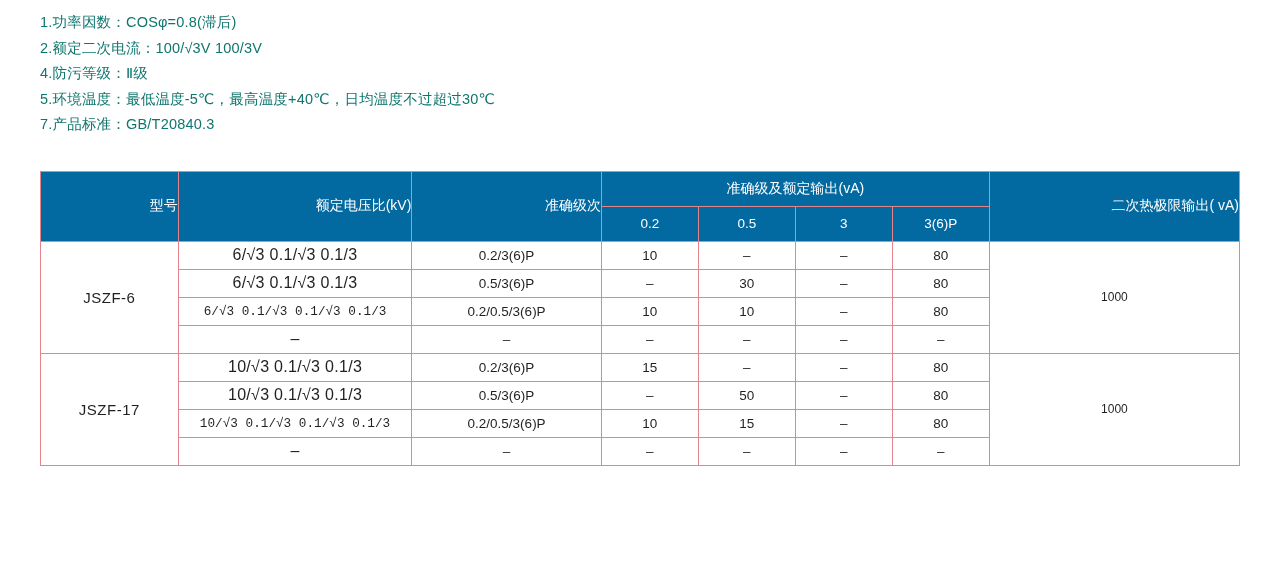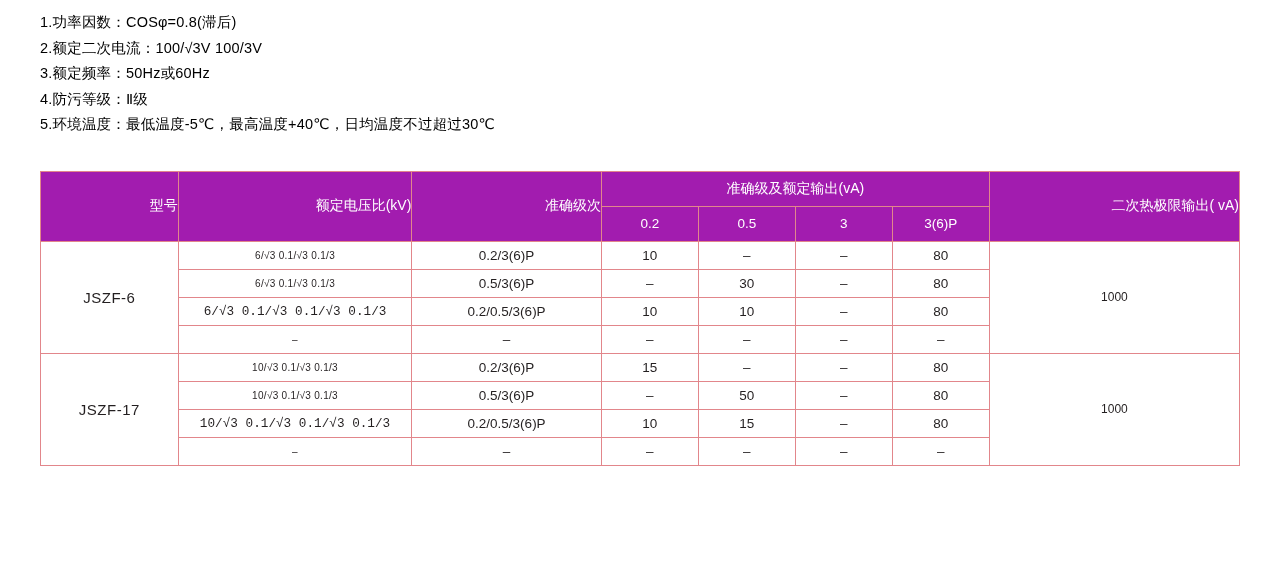--- a/index.html
+++ b/index.html
@@ -22,21 +22,21 @@
     padding: 10px 0 0 40px;
   }
   .spec-list {
     margin: 0;
     padding: 0;
     list-style: none;
   }
   .spec-list li {
     font-size: 14.5px;
     line-height: 25.5px;
-    color: #000000;
+    color: #0f766e;
     white-space: nowrap;
     letter-spacing: 0.2px;
   }
   .table-wrap {
     margin-top: 33px;
     width: 1200px;
   }
   table.spec-table {
     border-collapse: collapse;
     table-layout: fixed;
@@ -46,21 +46,21 @@
   }
   table.spec-table th,
   table.spec-table td {
     border: 1px solid #e2868b;
     text-align: center;
     vertical-align: middle;
     padding: 0;
     font-weight: normal;
   }
   thead th {
-    background: #a21caf;
+    background: #0369a1;
     color: #ffffff;
     font-size: 14px;
     height: 34px;
   }
   thead th.tall {
     height: 68px;
     text-align: right;
   }
   thead th.sub {
     height: 34px;
@@ -71,21 +71,21 @@
     height: 27px;
     background: #ffffff;
     font-size: 13.5px;
     color: #231f20;
   }
   tbody td.model {
     font-size: 15px;
     letter-spacing: 0.5px;
   }
   tbody td.ratio {
-    font-size: 10px;
+    font-size: 16px;
     letter-spacing: 0.3px;
   }
   tbody td.ratio-long {
     font-size: 12.7px;
     letter-spacing: 0;
     font-family: Liberation Mono, monospace;
   }
   tbody td.thermal {
     font-size: 12px;
   }
@@ -102,23 +102,23 @@
   .col-thermal { width: 227px; }
 </style>
 </head>
 <body>
 
 <div class="page">
 
   <ul class="spec-list">
     <li>1.功率因数：COSφ=0.8(滞后)</li>
     <li>2.额定二次电流：100/√3V  100/3V</li>
-    <li>3.额定频率：50Hz或60Hz</li>
     <li>4.防污等级：Ⅱ级</li>
     <li>5.环境温度：最低温度-5℃，最高温度+40℃，日均温度不过超过30℃</li>
+    <li>7.产品标准：GB/T20840.3</li>
   </ul>
 
   <div class="table-wrap">
     <table class="spec-table">
       <colgroup>
         <col class="col-model">
         <col class="col-ratio">
         <col class="col-class">
         <col class="col-out">
         <col class="col-out">

